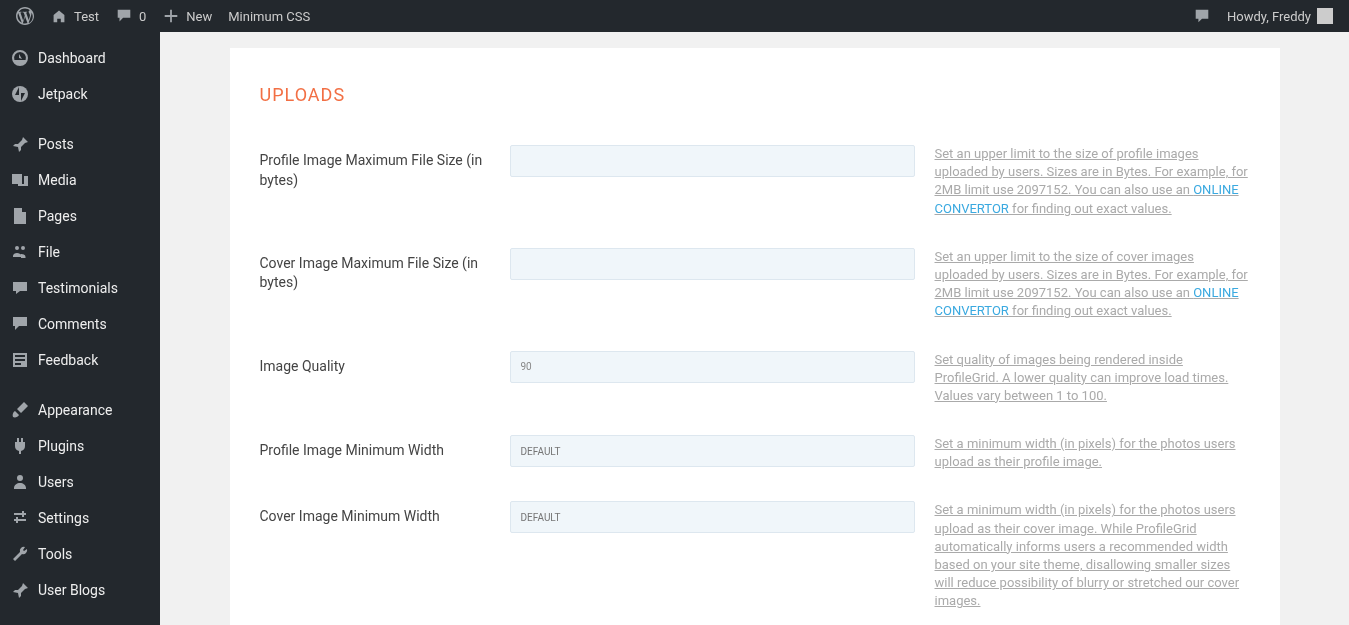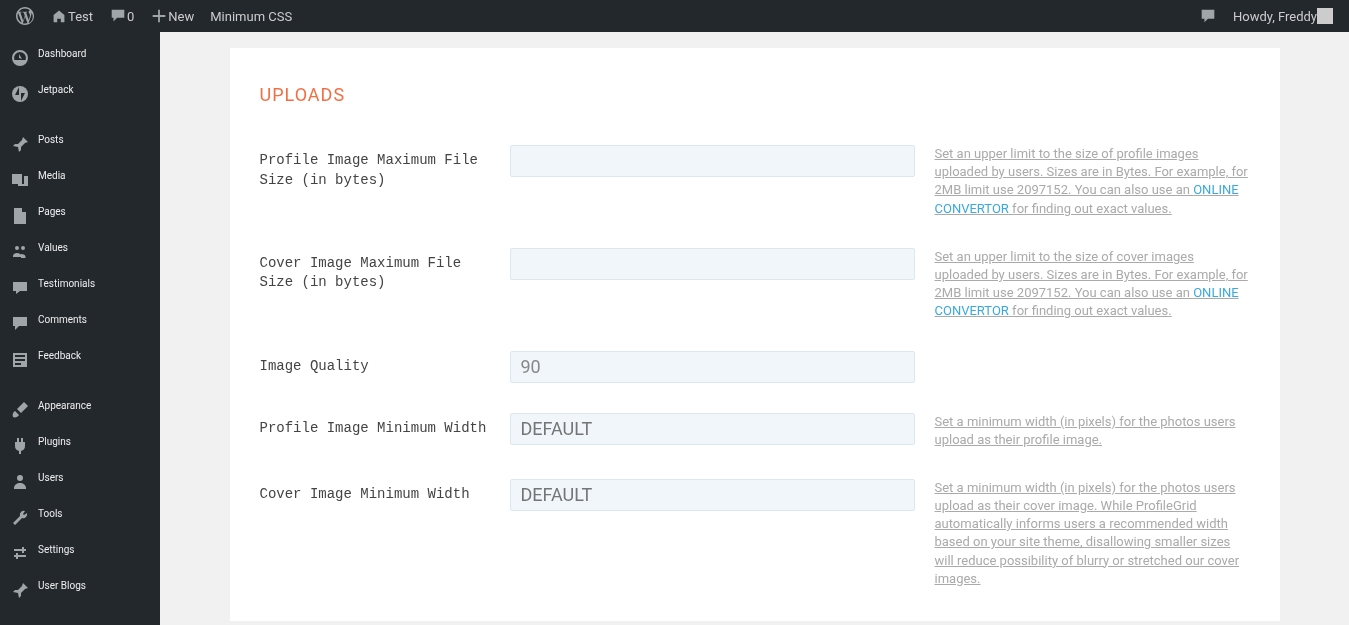--- a/index.html
+++ b/index.html
@@ -1,34 +1,34 @@
 <!DOCTYPE html>
 <html><head>
 <meta charset="utf-8">
 <style>
   * { margin:0; padding:0; box-sizing:border-box; font-family:-apple-system,BlinkMacSystemFont,"Segoe UI",Roboto,Helvetica,Arial,sans-serif; }
   body { background:#f1f1f1; font-size:13px; color:#444; }
   .admin-bar { background:#23282d; height:32px; display:flex; align-items:center; color:#eee; font-size:13px; padding:0 8px; position:relative; }
   .admin-bar .left, .admin-bar .right { display:flex; align-items:center; height:100%; }
   .admin-bar .right { margin-left:auto; }
-  .admin-bar .ab-item { display:flex; align-items:center; padding:0 8px; height:100%; color:#ccc; cursor:pointer; }
+  .admin-bar .ab-item { display:flex; align-items:center; gap:6px; padding:0 8px; height:100%; color:#ccc; cursor:pointer; }
   .admin-bar svg { fill:#a0a5aa; }
   .admin-bar .avatar { width:16px; height:16px; background:#ccc; }
   .wrap { display:flex; }
   .sidebar { width:160px; background:#23282d; color:#eee; min-height:calc(100vh - 32px); padding-top:8px; }
-  .sidebar .menu-item { display:flex; align-items:flex-start; gap:8px; padding:8px 10px; color:#eee; cursor:pointer; font-size:10px; }
+  .sidebar .menu-item { display:flex; align-items:center; gap:8px; padding:8px 10px; color:#eee; cursor:pointer; font-size:14px; }
   .sidebar .menu-item svg { fill:#a0a5aa; width:20px; height:20px; flex-shrink:0; }
   .sidebar .sep { height:14px; }
   .content { flex:1; padding:16px 20px 0 20px; }
   .card { background:#fff; max-width:1050px; margin:0 auto; padding:36px 30px 30px 30px; }
   .card h2 { color:#f26f44; font-weight:400; font-size:18px; letter-spacing:1px; margin-bottom:40px; }
   .field-row { display:flex; align-items:flex-start; gap:20px; margin-bottom:30px; }
-  .field-label { flex:0 0 230px; font-size:14px; color:#444; padding-top:6px; line-height:1.4;font-family:Liberation Mono, monospace; }
+  .field-label { flex:0 0 230px; font-size:14px; color:#444; padding-top:6px; line-height:1.4; }
   .field-input { flex:0 0 405px; }
-  .field-input input { width:100%; height:32px; background:#f0f6fa; border:1px solid #dde7ef; border-radius:2px; padding:0 10px; font-size:18px; color:#888; }
+  .field-input input { width:100%; height:32px; background:#f0f6fa; border:1px solid #dde7ef; border-radius:2px; padding:0 10px; font-size:10px; color:#888; }
   .field-help { flex:1; font-size:13px; color:#aaa; line-height:1.4;text-decoration:underline; }
   .field-help a { color:#3aa9e0; text-decoration:none; }
   .card-divider { height:6px; background:#f1f1f1; max-width:1050px; margin:0 auto; }
 </style>
 </head>
 <body>
 
 <div class="admin-bar">
   <div class="left">
     <div class="ab-item">
@@ -102,21 +102,21 @@
     <div class="menu-item">
       <svg viewBox="0 0 20 20">
           <path d="M4 2h8l4 4v12H4V2zm8 0v4h4l-4-4z"></path>
         </svg>
       <span>Pages</span>
     </div>
     <div class="menu-item">
       <svg viewBox="0 0 20 20">
           <path d="M7 8a2 2 0 100-4 2 2 0 000 4zm6 0a2 2 0 100-4 2 2 0 000 4zM3 14c0-2 2-3 4-3s4 1 4 3v1H3v-1zm8 1v-1c0-.8-.2-1.4-.6-2 .4-.1.7-.1 1.1-.1 2 0 4 1 4 3v1h-4.5z"></path>
         </svg>
-      <span>Values</span>
+      <span>File</span>
     </div>
     <div class="menu-item">
       <svg viewBox="0 0 20 20">
           <path d="M3 4h14v9H10l-4 3v-3H3V4z"></path>
         </svg>
       <span>Testimonials</span>
     </div>
     <div class="menu-item">
       <svg viewBox="0 0 20 20">
           <path d="M3 3h14v9H9l-4 4v-4H3V3z"></path>
@@ -143,29 +143,29 @@
       <span>Plugins</span>
     </div>
     <div class="menu-item">
       <svg viewBox="0 0 20 20">
           <path d="M10 9a3 3 0 100-6 3 3 0 000 6zm-6 7c0-3 3-5 6-5s6 2 6 5v1H4v-1z"></path>
         </svg>
       <span>Users</span>
     </div>
     <div class="menu-item">
       <svg viewBox="0 0 20 20">
+          <path d="M4 5h8V3h2v2h2v2h-2v2h-2V7H4V5zm0 6h2V9h2v2h8v2H8v2H6v-2H4v-2z"></path>
+        </svg>
+      <span>Settings</span>
+    </div>
+    <div class="menu-item">
+      <svg viewBox="0 0 20 20">
           <path d="M17 5a4 4 0 01-5 5l-7 7-2-2 7-7a4 4 0 015-5l-2 3 1 1 3-2z"></path>
         </svg>
       <span>Tools</span>
-    </div>
-    <div class="menu-item">
-      <svg viewBox="0 0 20 20">
-          <path d="M4 5h8V3h2v2h2v2h-2v2h-2V7H4V5zm0 6h2V9h2v2h8v2H8v2H6v-2H4v-2z"></path>
-        </svg>
-      <span>Settings</span>
     </div>
     <div class="menu-item">
       <svg viewBox="0 0 20 20">
           <path d="M12 2l6 6-3 1-4 4v3l-2 2-1-5-5-1 2-2h3l4-4 1-3-1-1z"></path>
         </svg>
       <span>User Blogs</span>
     </div>
   </div>
 
   <div class="content">
@@ -180,20 +180,21 @@
 
       <div class="field-row">
         <div class="field-label">Cover Image Maximum File Size (in bytes)</div>
         <div class="field-input"><input type="text" value="" style=""></div>
         <div class="field-help"><span>Set an upper limit to the size of cover images uploaded by users. Sizes are in Bytes. For example, for 2MB limit use 2097152. You can also use an </span><a href="#">ONLINE CONVERTOR</a><span> for finding out exact values.</span></div>
       </div>
 
       <div class="field-row">
         <div class="field-label">Image Quality</div>
         <div class="field-input"><input type="text" value="90" style=""></div>
+        <div class="field-help">Set quality of images being rendered inside ProfileGrid. A lower quality can improve load times. Values vary between 1 to 100.</div>
       </div>
 
       <div class="field-row">
         <div class="field-label">Profile Image Minimum Width</div>
         <div class="field-input"><input type="text" placeholder="DEFAULT" style=""></div>
         <div class="field-help">Set a minimum width (in pixels) for the photos users upload as their profile image.</div>
       </div>
 
       <div class="field-row" style="margin-bottom:3px">
         <div class="field-label">Cover Image Minimum Width</div>

